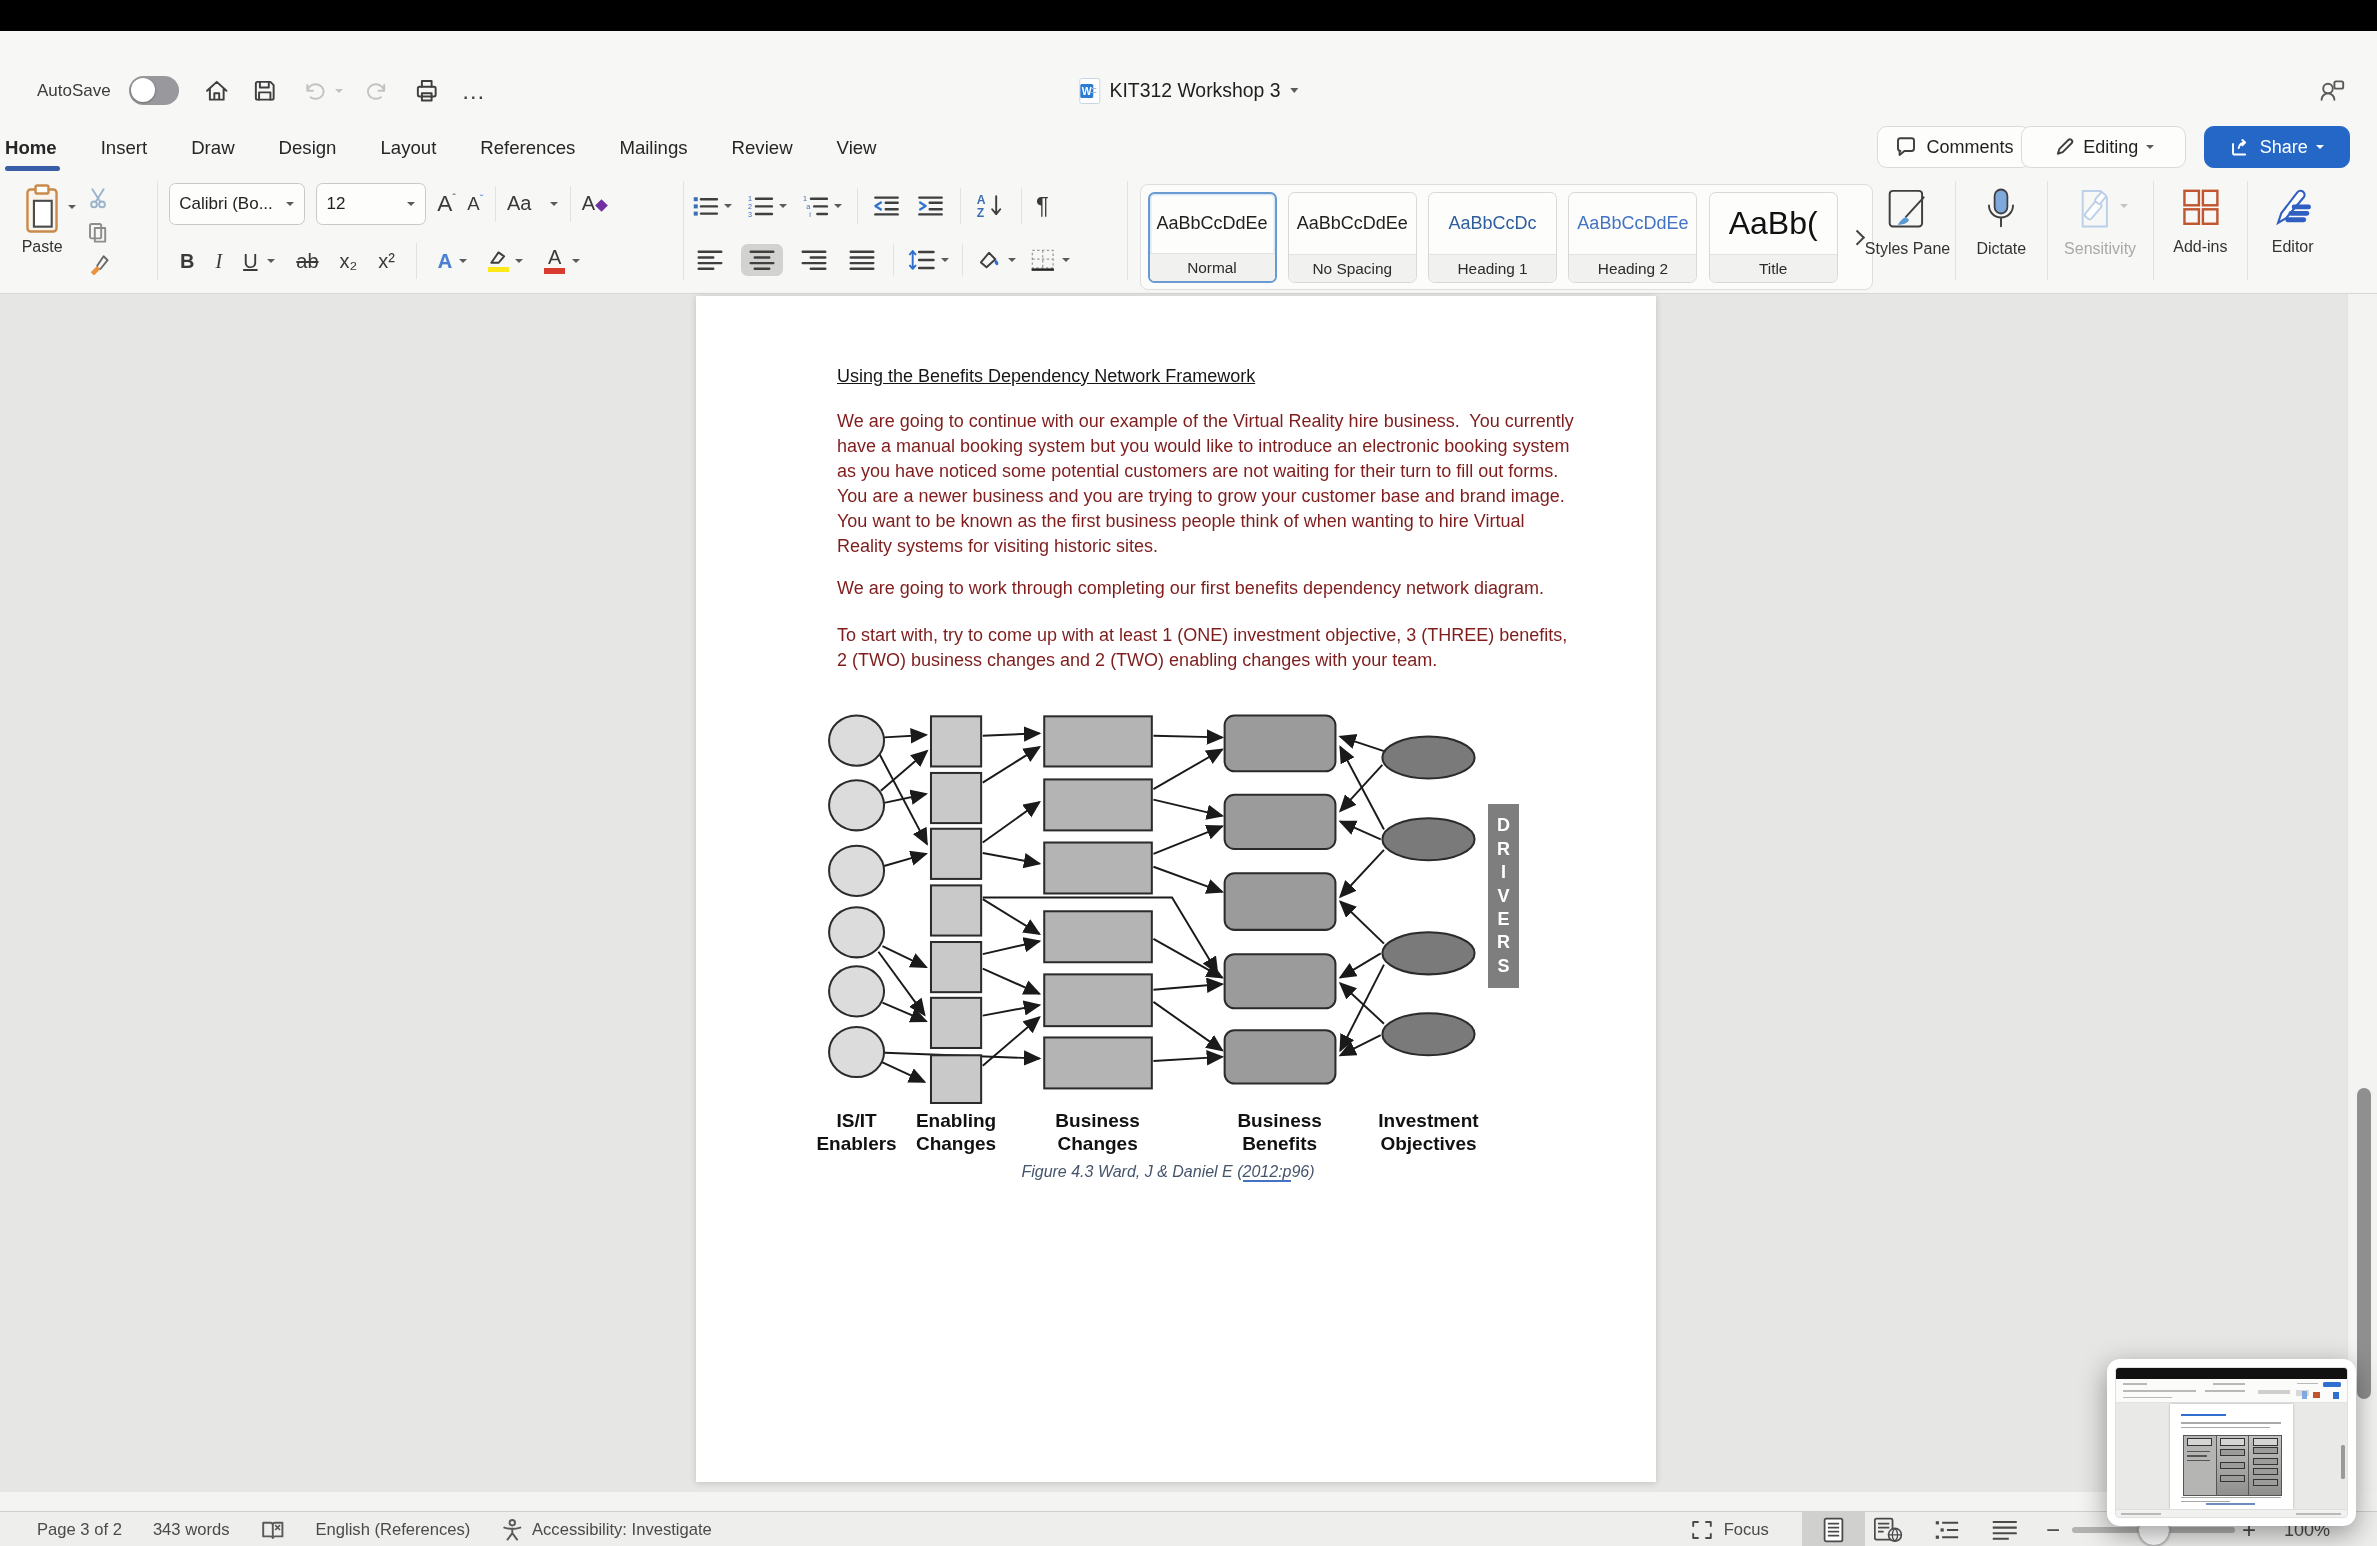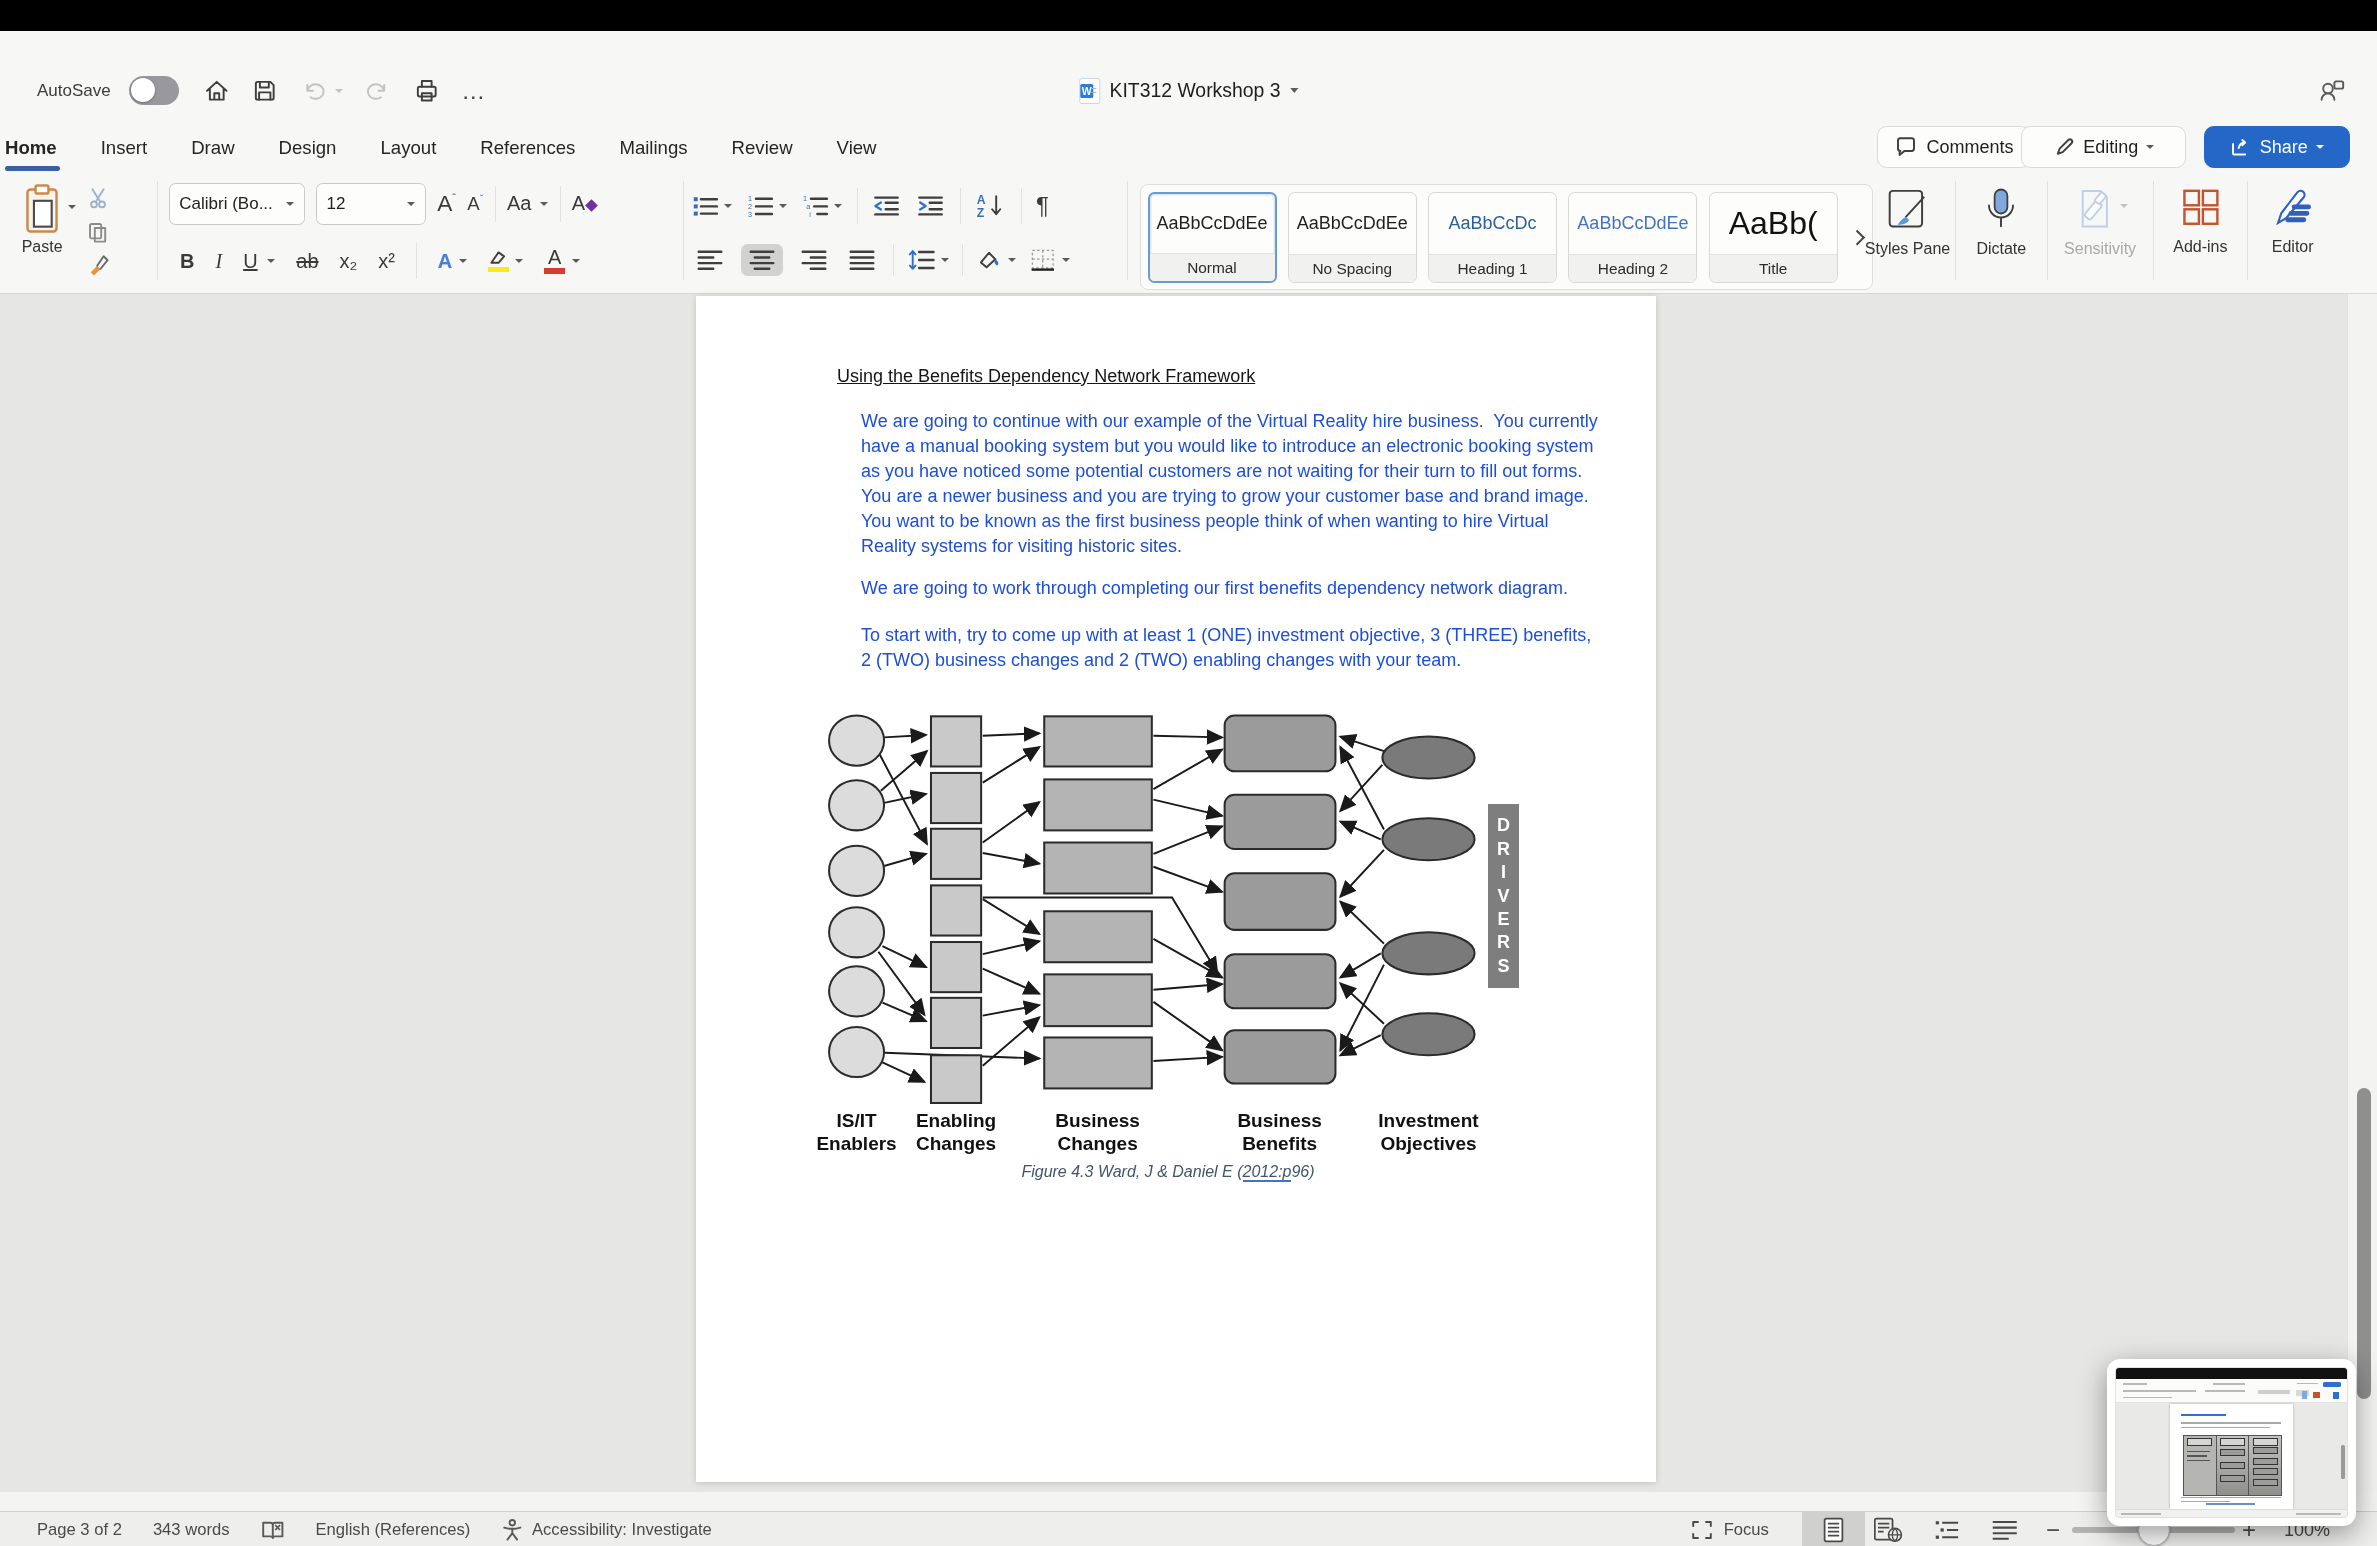--- a/index.html
+++ b/index.html
@@ -55,21 +55,21 @@
   .bigbtn { display:flex; flex-direction:column; align-items:center; justify-content:flex-start; gap:6.5px; padding-top:13px; height:100%; }
   .graytxt { color:#a9a9a9; }
 
   
   .docarea { position:absolute; top:294px; left:0; width:2377px; height:1198px; background:#e6e6e5; }
   .hstrip { position:absolute; top:1492px; left:0; width:2377px; height:18.6px; background:#f4f4f3; }
   .scrollgutter { position:absolute; top:294px; left:2347px; width:31px; height:1198px; background:#f3f3f2; border-left:0.8px solid #e3e3e2; }
   .scrollthumb { position:absolute; left:2357px; top:1088px; width:13.7px; height:311px; background:#8f8f8f; border-radius:7.3px; }
   .page { position:absolute; left:696px; top:296px; width:960px; height:1186px; background:#fff; box-shadow:0 0.8px 6.5px rgba(0,0,0,.16); }
   .doc-heading { position:absolute; left:141px; top:70px; font-size:18px; color:#161616; text-decoration:underline; }
-  .para { position:absolute; left:141px; width:744px; font-size:18px; line-height:25px; color:#1d4ed8; white-space:pre-wrap;margin-left:24px; }
+  .para { position:absolute; left:141px; width:744px; font-size:18px; line-height:25px; color:#7f1d1d; white-space:pre-wrap; }
   .p1 { top:113px; } .p2 { top:280px; } .p3 { top:327px; }
   .diagram { position:absolute; left:112px; top:409px; width:720px; height:453px; }
   .drivers { position:absolute; left:680px; top:99px; width:31px; height:184px; background:#7e7e7e; display:flex; flex-direction:column; align-items:center; justify-content:center; gap:2.4px; }
   .drivers span { color:#fff; font-weight:bold; font-size:18px; line-height:21px; }
   .caption { position:absolute; left:112px; top:867px; width:720px; text-align:center; font-size:16px; font-style:italic; color:#44546A; }
   .caption .cap-link { color:#44546A; border-bottom:2.4px solid #4472C4; }
 
   
   .statusbar { position:absolute; top:1511px; left:0; width:2377px; height:36px; background:#eeeeec; border-top:0.8px solid #cfcfce; font-size:16.6px; color:#4a4a4a; }
   .sb-left { position:absolute; left:37px; top:0; height:36px; display:flex; align-items:center; gap:31px; }
@@ -270,21 +270,21 @@
           <span>Calibri (Bo...</span>
             <span class="chev sm"></span>
         </div>
         <div class="combo" style="width:110px">
           <span>12</span>
             <span class="chev sm"></span>
         </div>
         <span class="fmt" style="font-size:22.6px"><span>A</span><sup style="font-size:11.3px;color:#555">ˆ</sup></span>
         <span class="fmt" style="font-size:18.6px"><span>A</span><sup style="font-size:11.3px;color:#2f6fd0">ˇ</sup></span>
         <span style="width:0.8px;height:36px;background:#e2e2e1"></span>
-        <span class="fmt rowflex" style="gap:9px">
+        <span class="fmt rowflex" style="gap:19px">
             <span>Aa</span>
             <span class="chev sm"></span>
           </span>
         <span style="width:0.8px;height:36px;background:#e2e2e1"></span>
         <span class="fmt"><span>A</span><span style="display:inline-block;width:9px;height:9px;background:#7030A0;transform:rotate(45deg);margin-left:2.4px"></span></span>
       </div>
       <div class="rowflex" style="position:absolute; top:70px; left:13px; gap:21px">
         <span class="fmt" style="font-weight:bold">B</span>
         <span class="fmt" style="font-family:'Liberation Serif',serif;font-style:italic">I</span>
         <span class="fmt rowflex" style="text-decoration:underline;gap:6.5px">

